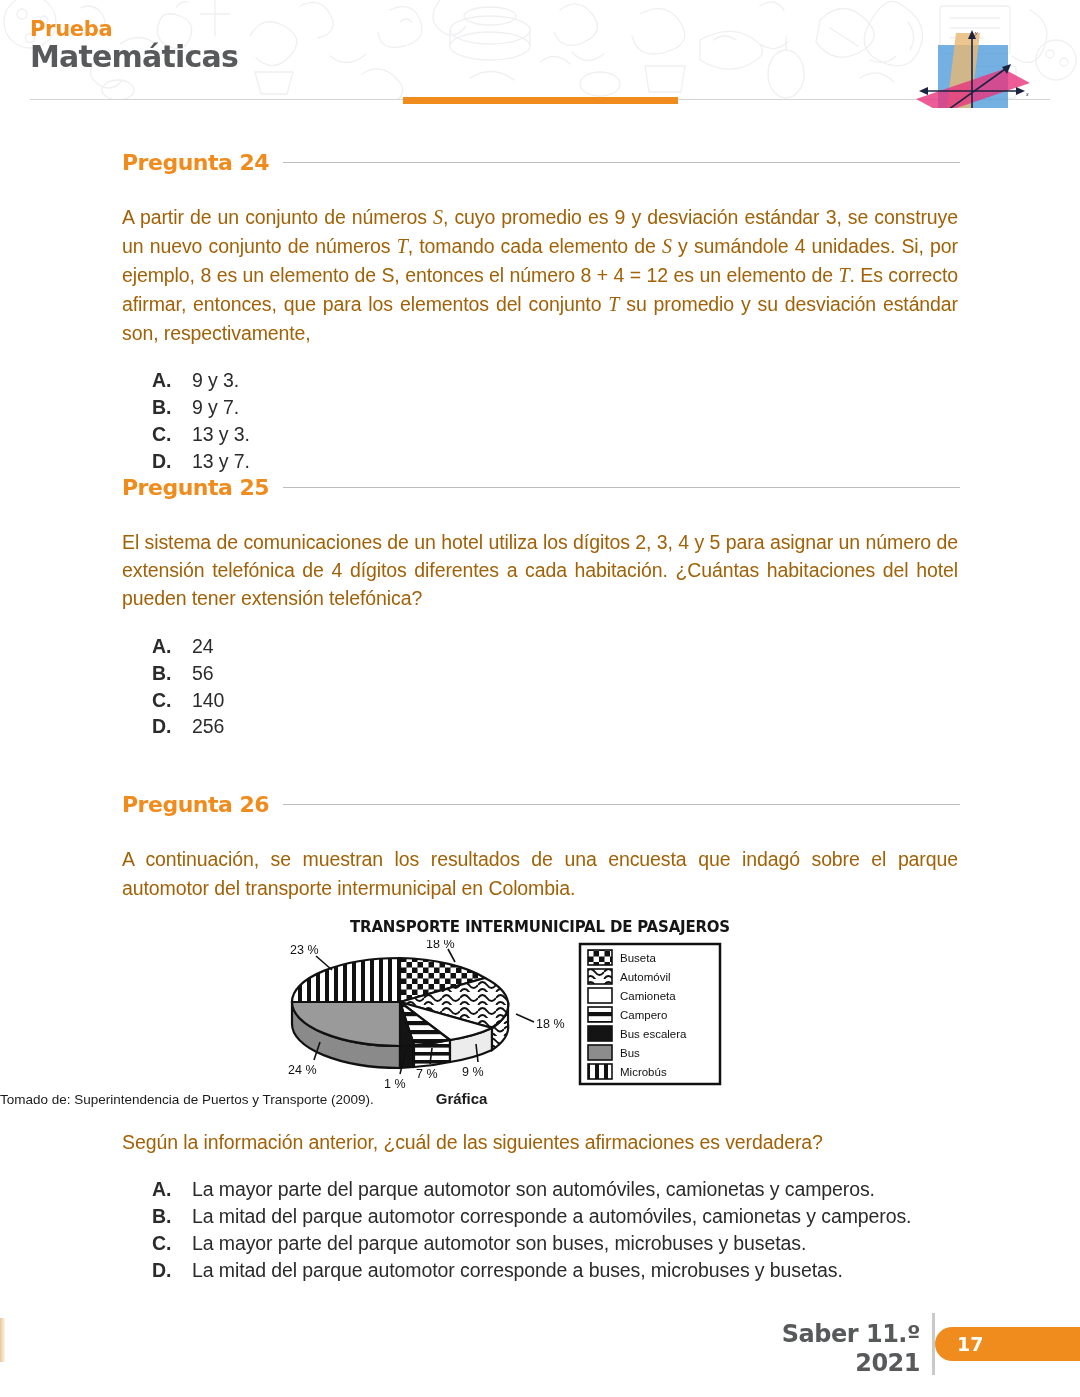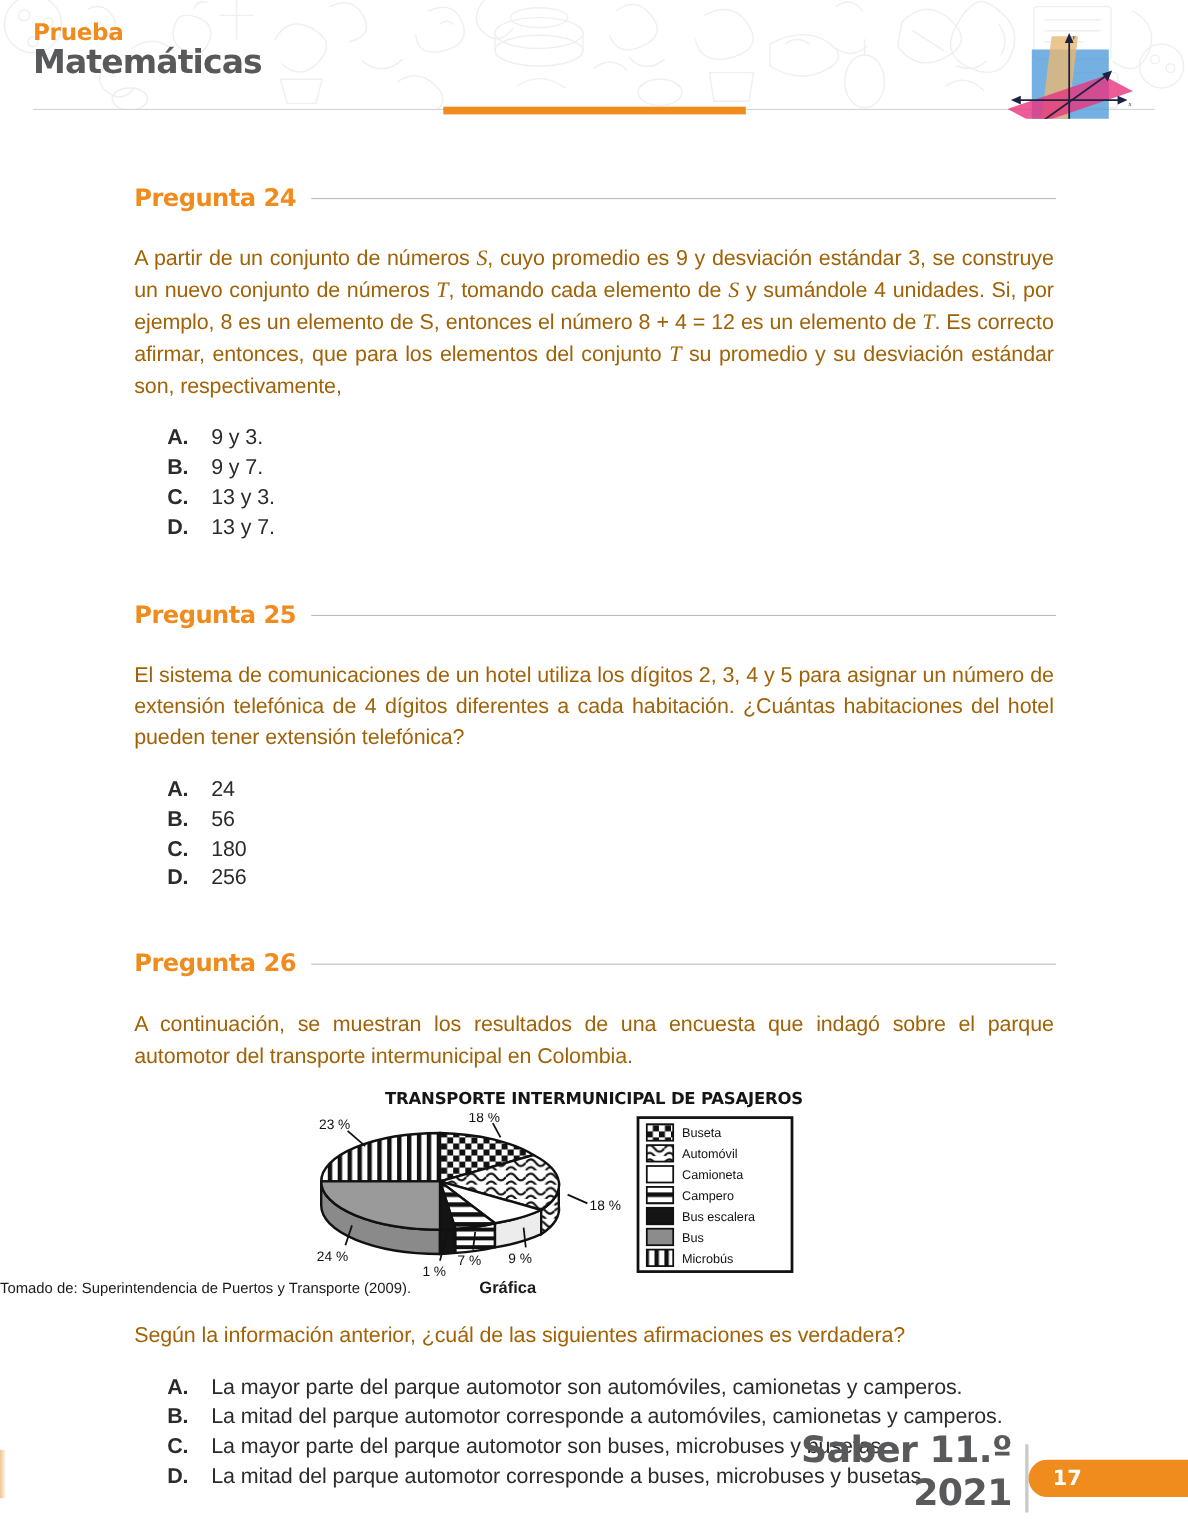--- a/index.html
+++ b/index.html
@@ -182,21 +182,21 @@
     position: absolute;
     bottom: 0; left: 0;
     width: 1080px;
     height: 110px;
   }
   .footer-text {
     position: absolute;
     right: 160px; bottom: 20px;
     text-align: right;
     font-family: "DejaVu Sans", sans-serif;
-    font-size: 33px;
+    font-size: 24px;
     font-weight: bold;
     color: #58595B;
     line-height: 1.18;
     letter-spacing: -0.5px;
   }
   .footer-divider {
     position: absolute;
     right: 145px; bottom: 22px;
     width: 3px; height: 62px;
     background: #c9c9c9;
@@ -313,21 +313,21 @@
         <polygon points="27,95 36,92 31,85"></polygon>
       </g>
       <text x="67" y="10" font-size="6" fill="#1b2340" font-family="Liberation Serif, serif" font-style="italic">y</text>
       <text x="118" y="71" font-size="6" fill="#1b2340" font-family="Liberation Serif, serif" font-style="italic">x</text>
       <text x="22" y="99" font-size="6" fill="#1b2340" font-family="Liberation Serif, serif" font-style="italic">z</text>
     </svg>
   </div>
 
   <div class="content">
 
-    <div style="margin-top:60px;">
+    <div style="margin-top:42px;">
       <div class="qhead">
         <div class="qhead-label">Pregunta 24</div>
         <div class="qhead-rule"></div>
       </div>
       <div class="qbody">A partir de un conjunto de números <em>S</em>, cuyo promedio es 9 y desviación estándar 3, se construye un nuevo conjunto de números <em>T</em>, tomando cada elemento de <em>S</em> y sumándole 4 unidades. Si, por ejemplo, 8 es un elemento de S, entonces el número 8 + 4 = 12 es un elemento de <em>T</em>. Es correcto afirmar, entonces, que para los elementos del conjunto <em>T</em> su promedio y su desviación estándar son, respectivamente,</div>
       <div class="options">
         <div class="opt">
           <span class="opt-letter">A.</span>
           <span class="opt-text">9 y 3.</span>
         </div>
@@ -339,38 +339,38 @@
           <span class="opt-letter">C.</span>
           <span class="opt-text">13 y 3.</span>
         </div>
         <div class="opt">
           <span class="opt-letter">D.</span>
           <span class="opt-text">13 y 7.</span>
         </div>
       </div>
     </div>
 
-    <div style="margin-top:54px;">
+    <div style="">
       <div class="qhead">
         <div class="qhead-label">Pregunta 25</div>
         <div class="qhead-rule"></div>
       </div>
       <div class="qbody">El sistema de comunicaciones de un hotel utiliza los dígitos 2, 3, 4 y 5 para asignar un número de extensión telefónica de 4 dígitos diferentes a cada habitación. ¿Cuántas habitaciones del hotel pueden tener extensión telefónica?</div>
       <div class="options">
         <div class="opt">
           <span class="opt-letter">A.</span>
           <span class="opt-text">24</span>
         </div>
         <div class="opt">
           <span class="opt-letter">B.</span>
           <span class="opt-text">56</span>
         </div>
         <div class="opt">
           <span class="opt-letter">C.</span>
-          <span class="opt-text">180</span>
+          <span class="opt-text">140</span>
         </div>
         <div class="opt">
           <span class="opt-letter">D.</span>
           <span class="opt-text">256</span>
         </div>
       </div>
     </div>
 
     <div style="margin-top:52px;">
       <div class="qhead">

